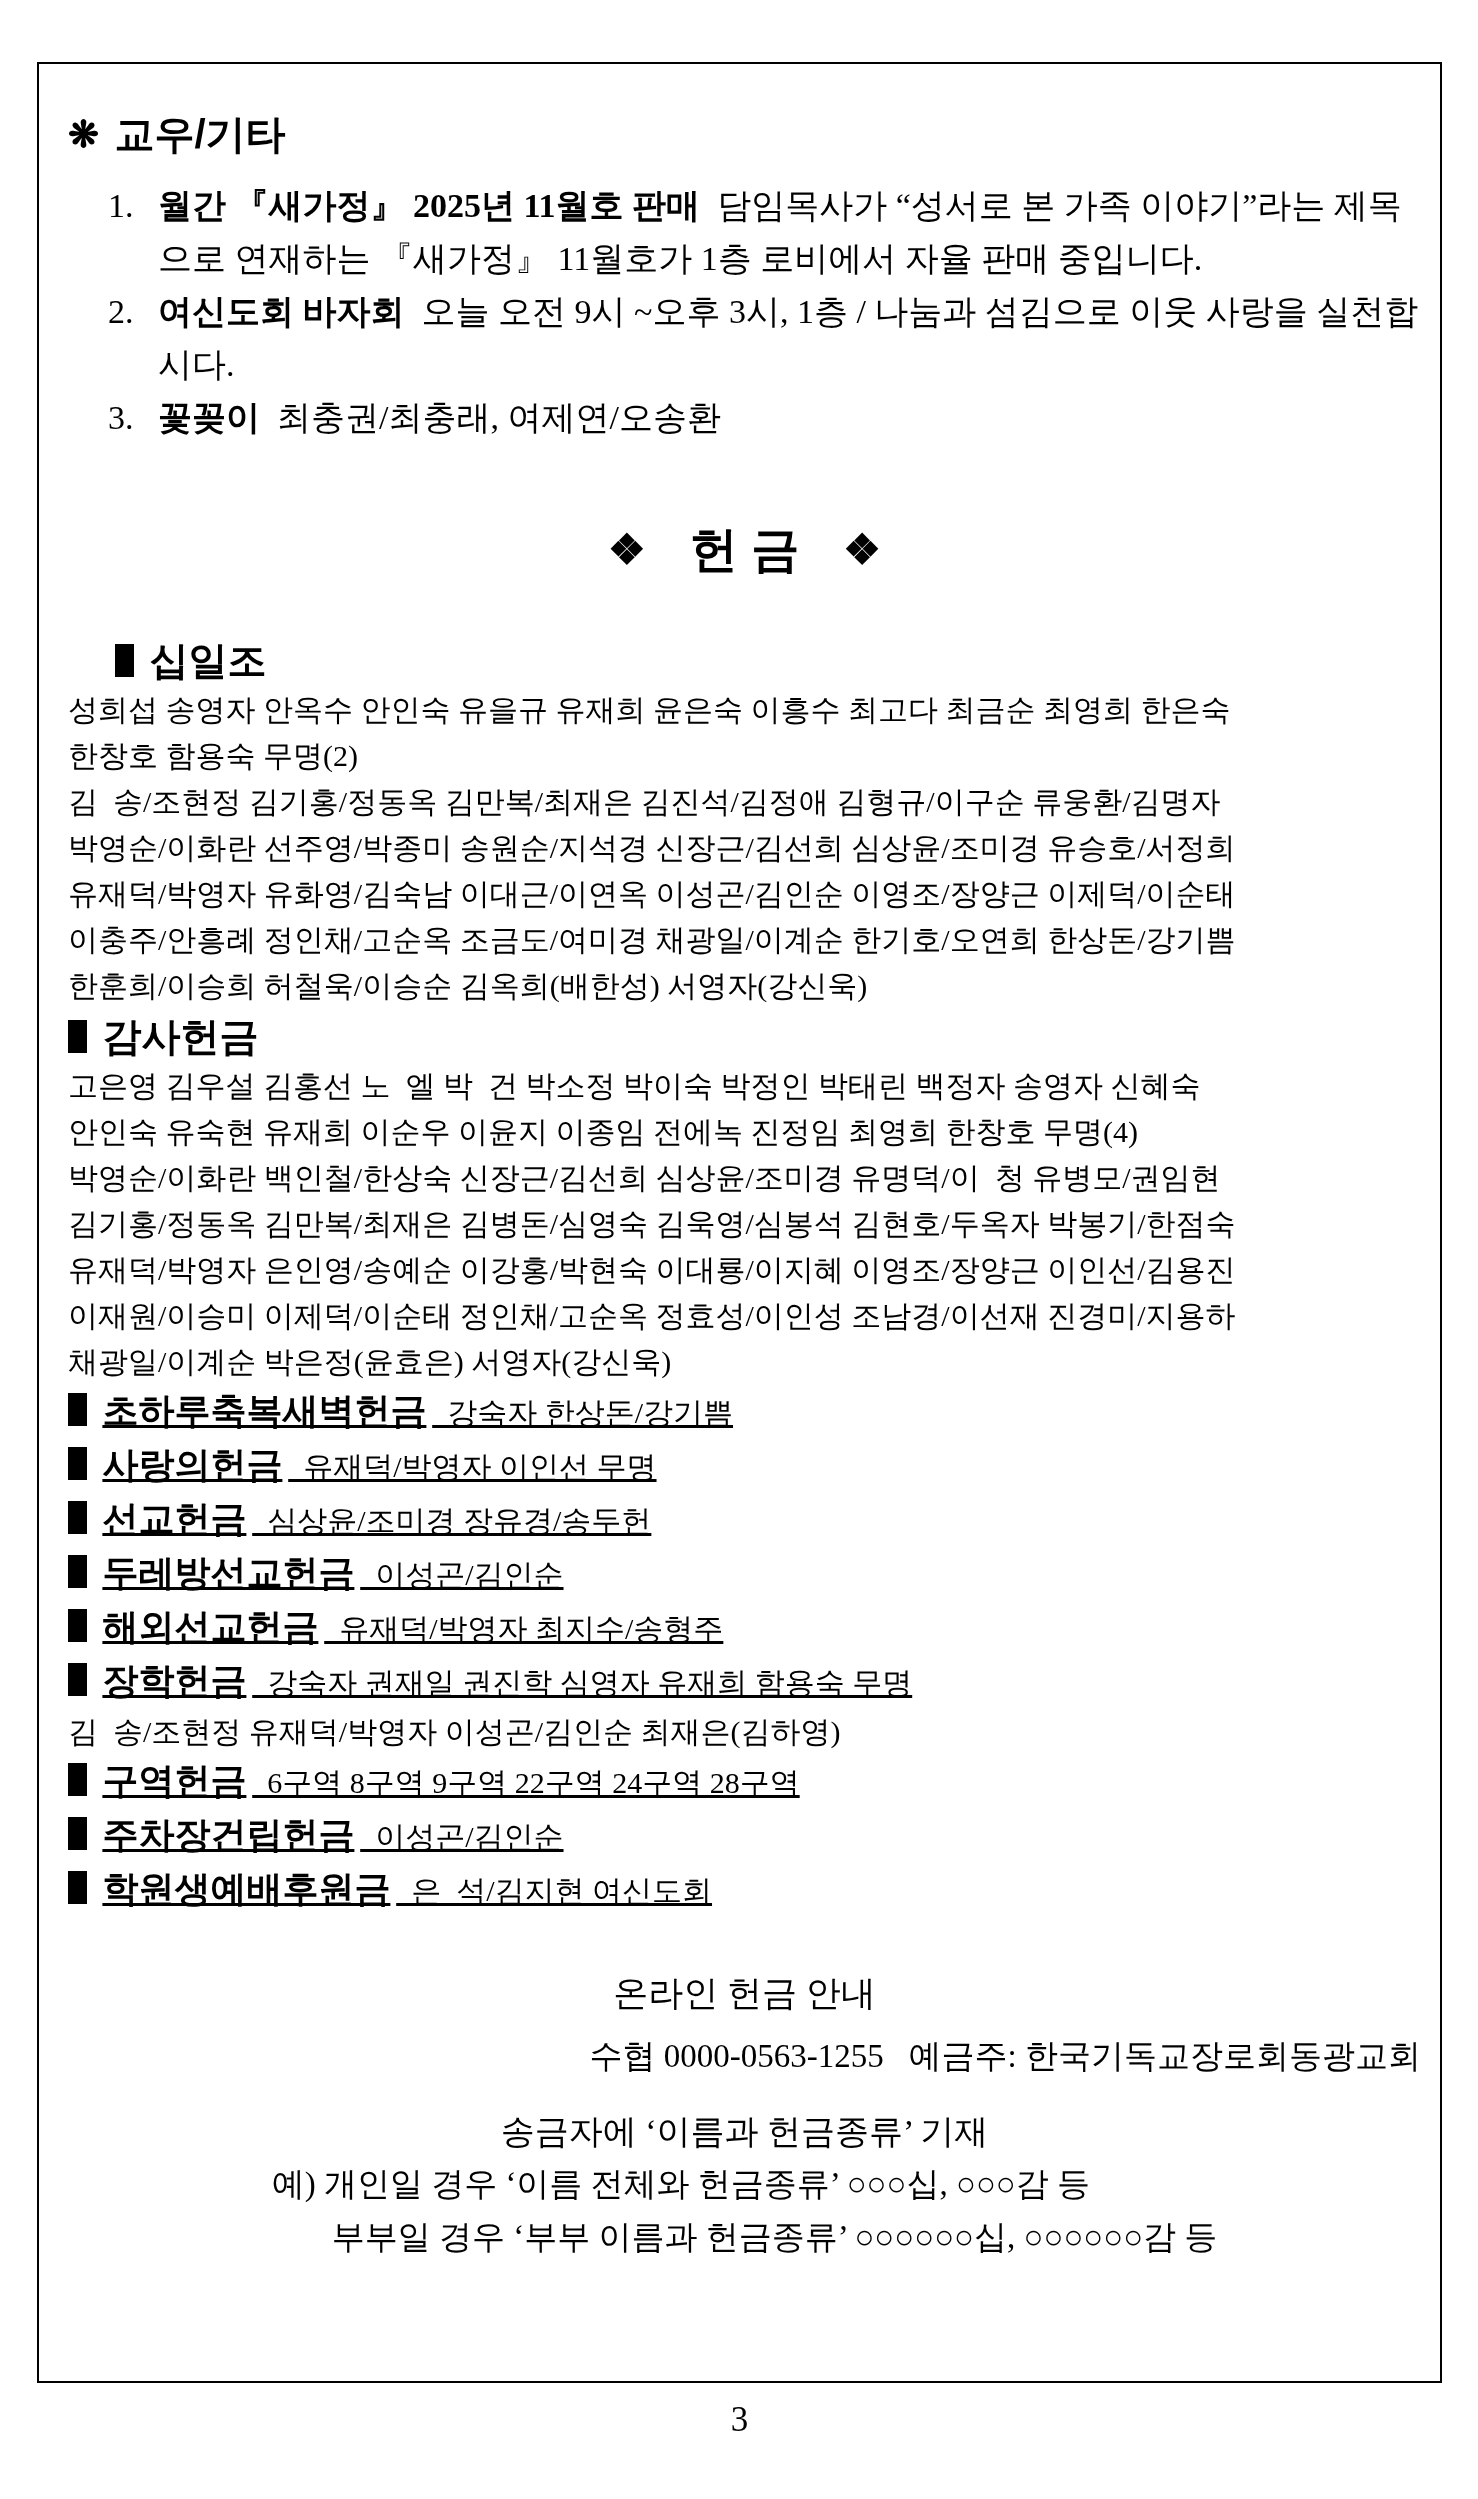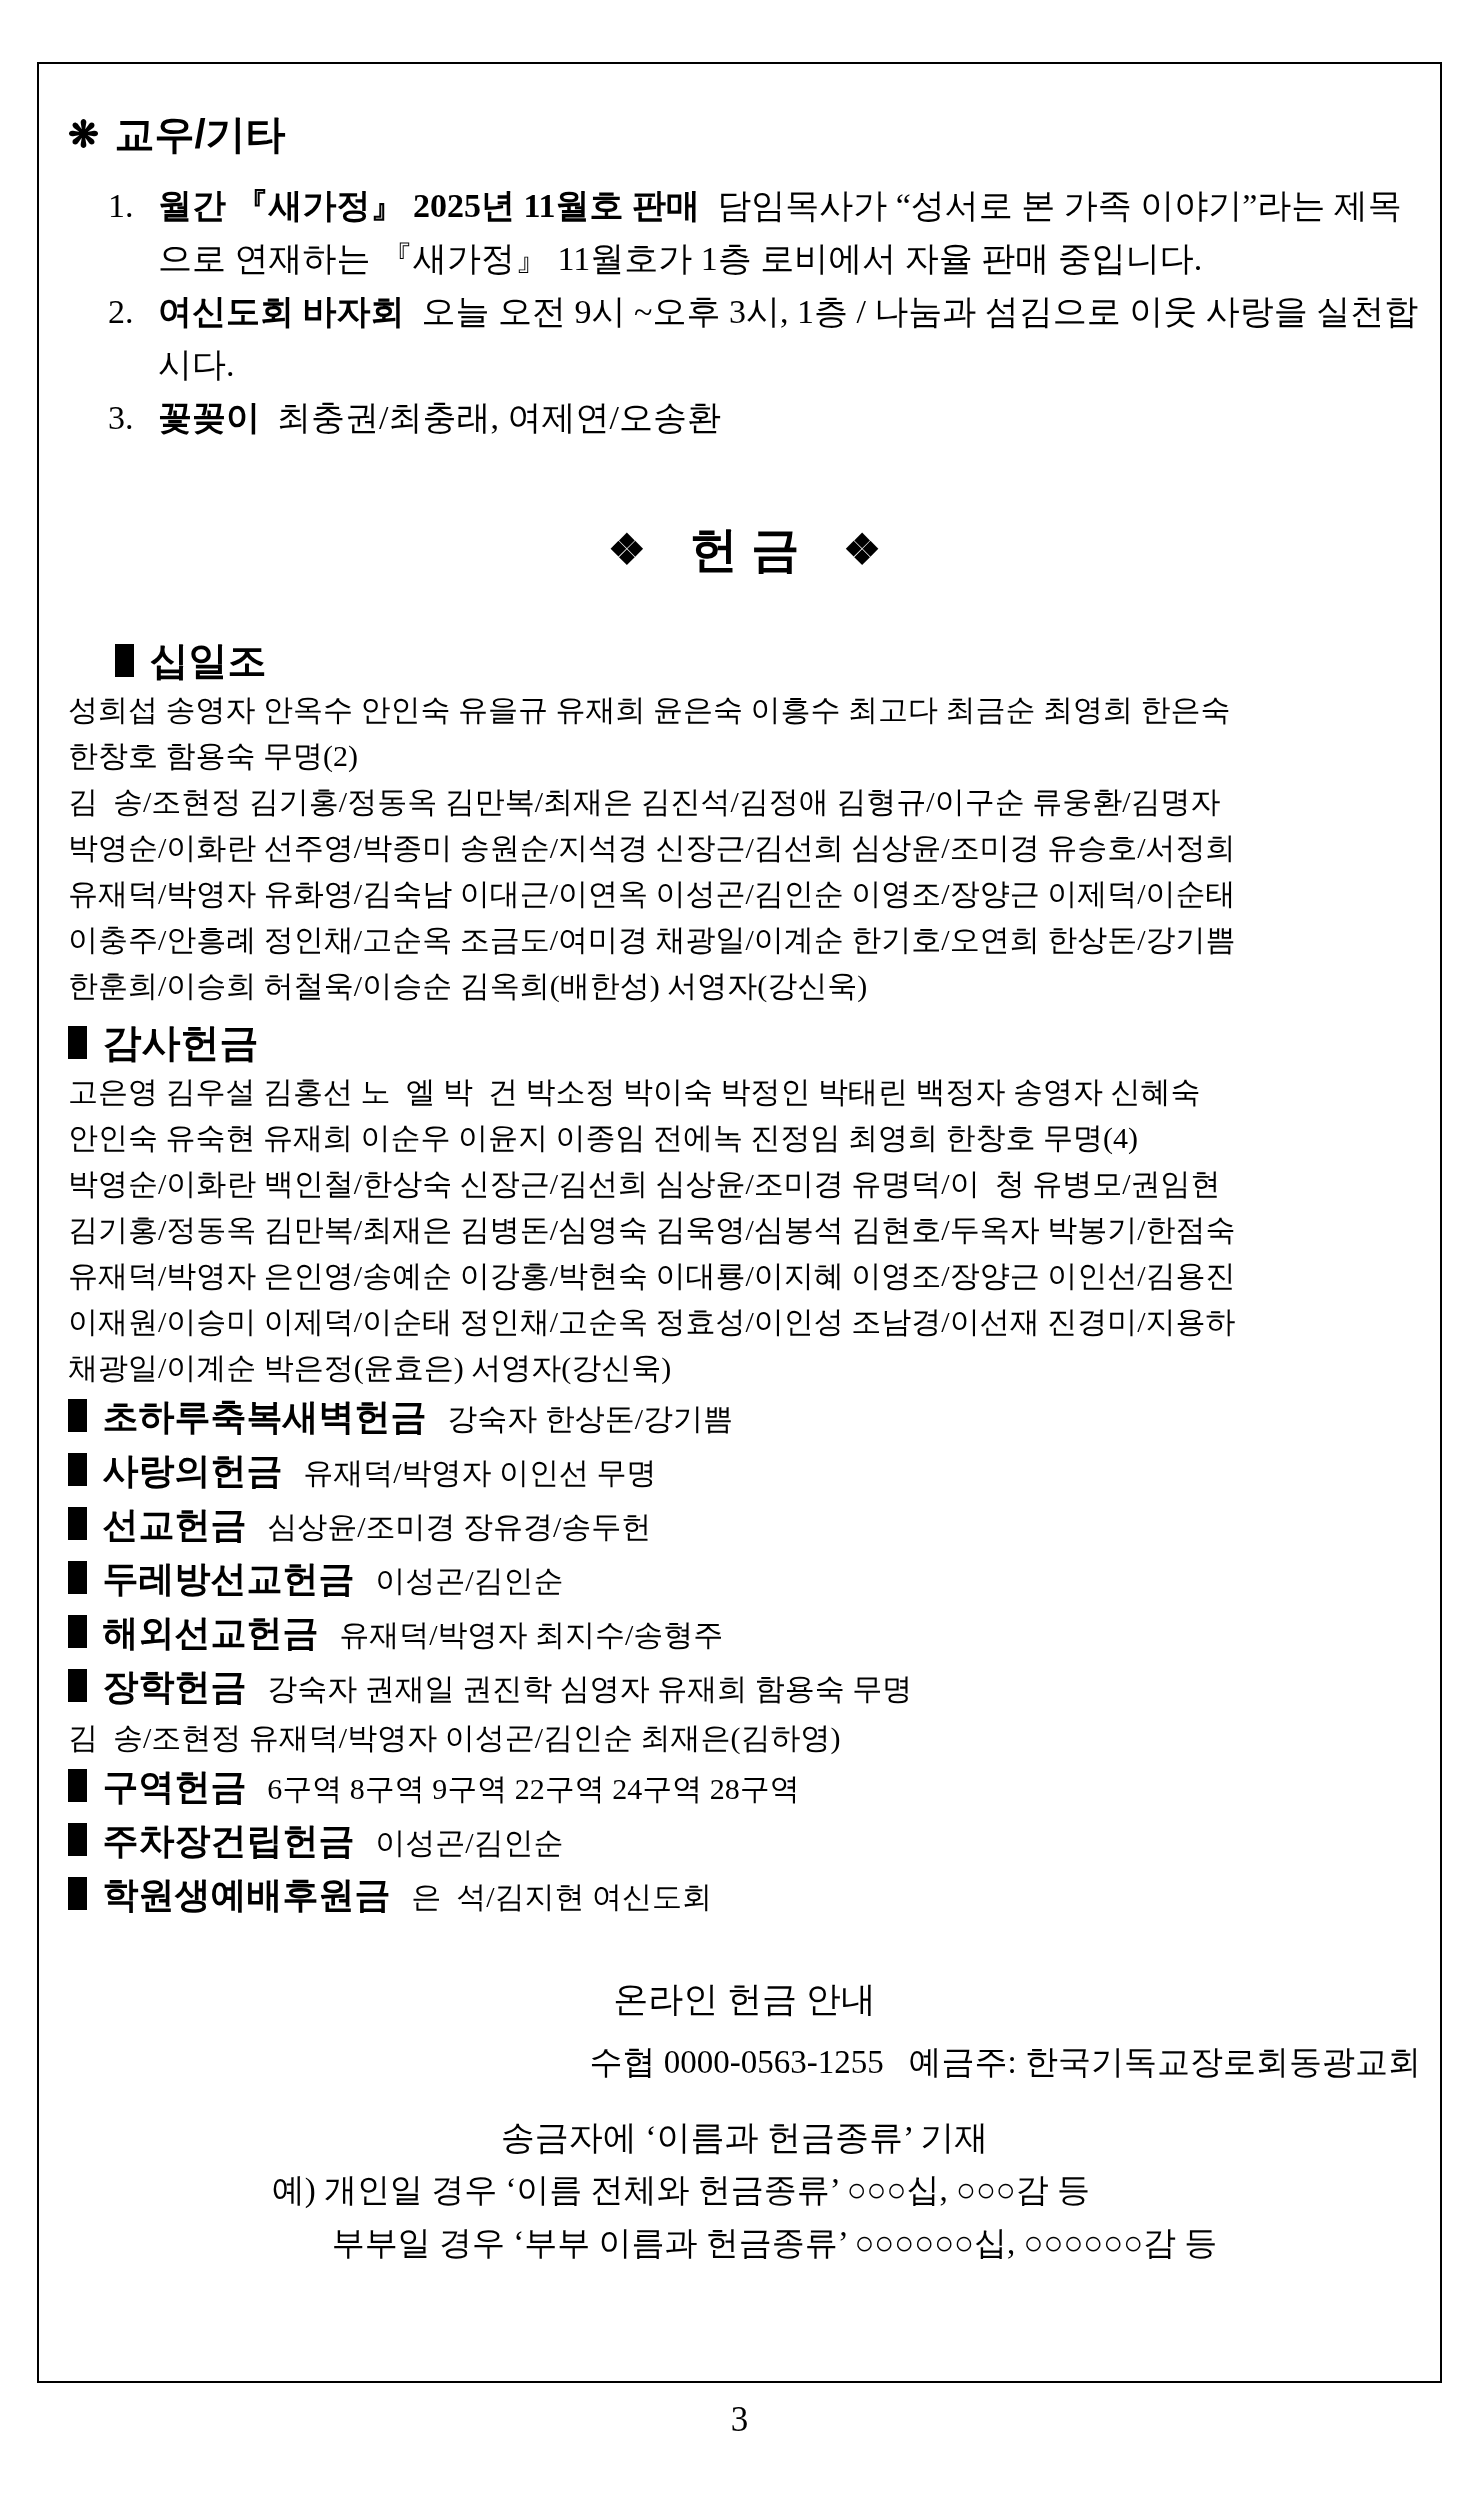--- a/index.html
+++ b/index.html
@@ -26,29 +26,29 @@
   
   .offering-title{
     margin-top:79px;display:flex;justify-content:center;align-items:center;gap:44px;
     font-family:"Liberation Sans",sans-serif;font-weight:700;font-size:48px;line-height:54px;
   }
   .offering-title .word{letter-spacing:13.5px;margin-right:-13.5px;}
   .diamond{font-size:42px;line-height:1;}
   
   .sec-heading{
     font-family:"Liberation Sans",sans-serif;font-weight:700;font-size:39px;line-height:52px;
-    margin-top:8px;
+    margin-top:2px;
   }
   .mt-lg{margin-top:58px;padding-left:47px;}
   .bullet{
     display:inline-block;width:19px;height:33px;background:#000;
     margin-right:15.4px;vertical-align:-2.9px;
   }
   .names{font-size:30px;line-height:46px;white-space:pre;}
-  .inline-row{font-size:30px;line-height:52px;white-space:pre;}
+  .inline-row{font-size:30px;line-height:52px;white-space:pre;text-decoration:underline;}
   .inline-heading{
     font-family:"Liberation Sans",sans-serif;font-weight:700;font-size:36px;
   }
   .inline-names{margin-left:5.8px;}
   
   .online{margin-top:56px;text-align:center;}
   .online-title{font-size:35px;line-height:42px;}
   .online-account{font-size:33px;line-height:40px;margin-top:21px;white-space:pre;text-align:right;}
   .online-note{font-size:34px;line-height:40px;margin-top:36px;}
   .online-examples{display:inline-block;text-align:left;margin-top:6px;}

